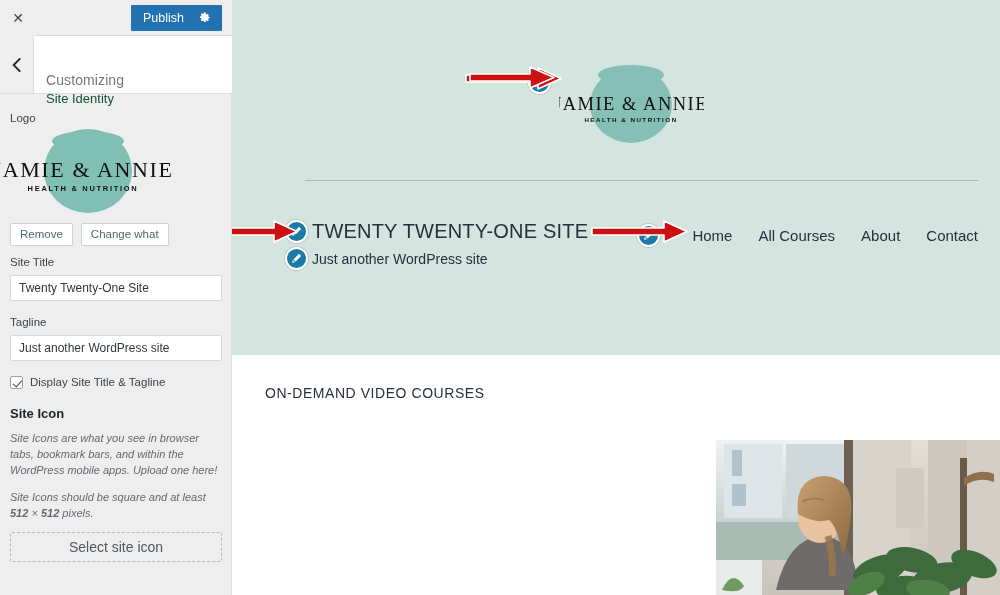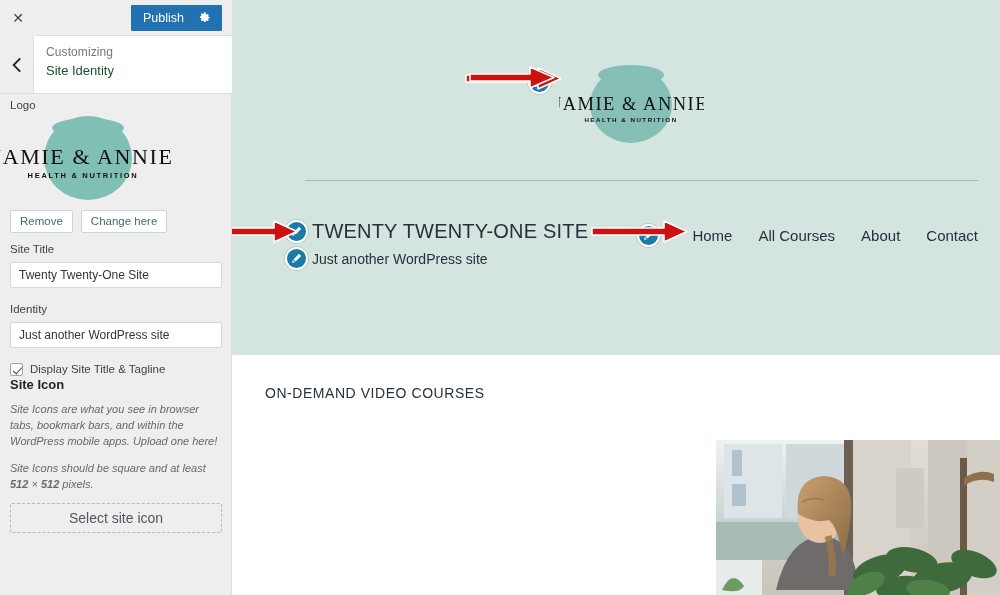--- a/index.html
+++ b/index.html
@@ -65,29 +65,30 @@
     border-right: 1px solid #ddd;
     cursor: pointer;
     font-size: 15px; color: #222;
   }
   .sb-back svg { display: block; }
   .sb-titles {
     flex: 1; background: #fff;
     padding: 9px 0 0 12px;
   }
   .sb-eyebrow {
-    font-size: 12px; color: #777; letter-spacing: .1px;
+    font-size: 14px; color: #777; letter-spacing: .1px;
     line-height: 14px;
+    margin-top: 28px;
   }
   .sb-title {
     font-size: 13px; color: #14532d; line-height: 22px; margin-top: 1px;
     font-weight: 400;
   }
 
-  .sb-body { padding: 4px 10px 0 10px; position: relative; }
+  .sb-body { padding: 17px 10px 0 10px; position: relative; }
   .fld-label {
     font-size: 11.5px; color: #3c434a; margin-bottom: 5px; line-height: 15px;
   }
   .logo-preview {
     height: 84px; width: 100%;
     position: relative; overflow: visible;
     margin-bottom: 8px;
   }
   .logo-art { position: absolute; left: -14px; top: -2px; }
 
@@ -105,21 +106,21 @@
     border: 1px solid #d8d8d8;
     background: #fff;
     font-size: 12px; color: #32373c;
     padding: 0 8px;
     border-radius: 2px;
     font-family: "Liberation Sans", sans-serif;
     margin-bottom: 14px;
     display: block;
   }
   .check-row {
-    display: flex; align-items: flex-start; gap: 7px; margin-bottom: 0;
+    display: flex; align-items: flex-start; gap: 7px; margin-bottom: 16px;
   }
   .checkbox {
     width: 13px; height: 13px; border: 1px solid #9ea3a8;
     background: #fff; border-radius: 2px; position: relative;
     flex: 0 0 13px; margin-top: 1px; cursor: pointer;
   }
   .checkbox:after {
     content: ""; position: absolute;
     left: 3.5px; top: 0.5px; width: 4px; height: 8px;
     border: solid #3c434a; border-width: 0 1.7px 1.7px 0;
@@ -259,27 +260,27 @@
             <ellipse cx="92" cy="42" rx="44" ry="42" fill="#7fbfb4"></ellipse>
             <ellipse cx="92" cy="12" rx="36" ry="10" fill="#7fbfb4"></ellipse>
             <text x="87" y="48" text-anchor="middle" font-family="'Liberation Serif',serif" font-size="22" letter-spacing="1.6" fill="#111111">JAMIE &amp; ANNIE</text>
             <text x="87" y="62" text-anchor="middle" font-family="'Liberation Sans',sans-serif" font-size="7.5" letter-spacing="1.7" font-weight="bold" fill="#111111">HEALTH &amp; NUTRITION</text>
           </svg>
         </div>
       </div>
 
       <div class="btn-row">
         <button class="sec-btn">Remove</button>
-        <button class="sec-btn">Change here</button>
+        <button class="sec-btn">Change what</button>
       </div>
 
       <div class="fld-label">Site Title</div>
       <input class="text-input" type="text" value="Twenty Twenty-One Site" style="">
 
-      <div class="fld-label">Identity</div>
+      <div class="fld-label">Tagline</div>
       <input class="text-input" type="text" value="Just another WordPress site" style="">
 
       <div class="check-row">
         <span class="checkbox"></span>
         <span class="check-label">Display Site Title &amp; Tagline</span>
       </div>
 
       <div class="sec-head">Site Icon</div>
 
       <div class="help-text">Site Icons are what you see in browser tabs, bookmark bars, and within the WordPress mobile apps. Upload one here!</div>

